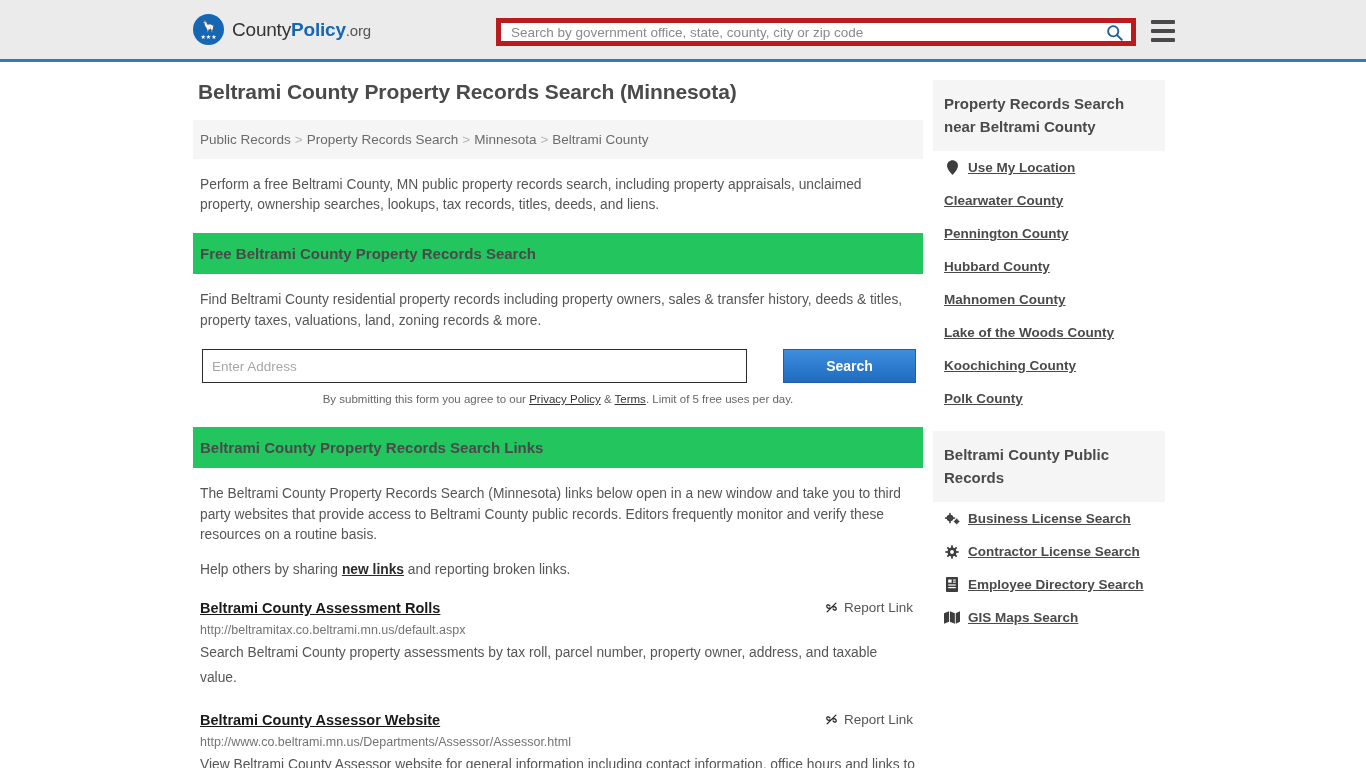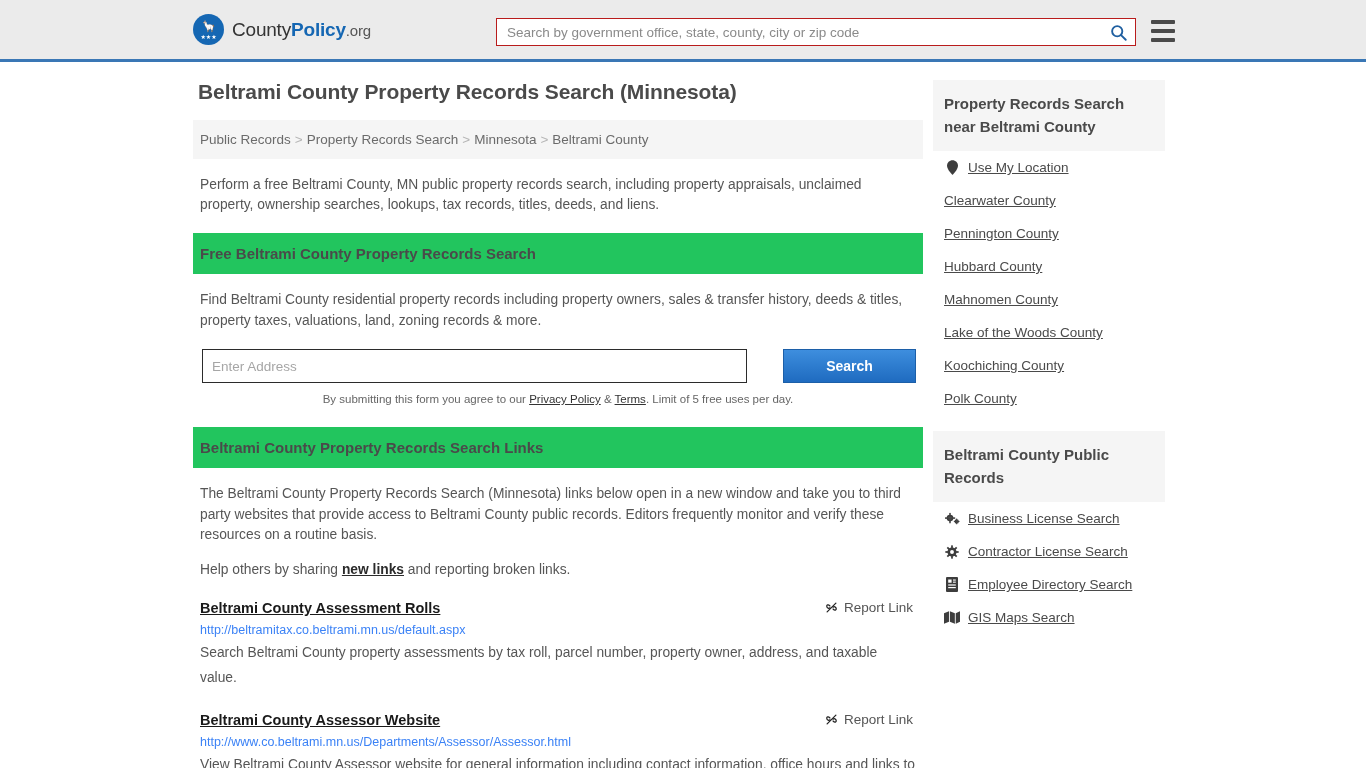--- a/index.html
+++ b/index.html
@@ -62,21 +62,21 @@
     white-space: nowrap;
   }
   .logo-text .bold { color: #1567b3; font-weight: bold; }
   .logo-text .org { font-size: 15px; color: #555; }
 
   .search-area {
     position: absolute;
     left: 496px; top: 18px;
     width: 640px; height: 28px;
     background: #ffffff;
-    border: 1px solid #b91c1c;
+    border: 5px solid #b91c1c;
     display: flex;
     align-items: center;
   }
   .search-input {
     flex: 1;
     border: none;
     outline: none;
     background: transparent;
     font-family: "Liberation Sans", sans-serif;
     font-size: 13.5px;
@@ -226,21 +226,21 @@
     align-items: center;
     gap: 5px;
     font-size: 13.5px;
     color: #555;
     cursor: pointer;
     white-space: nowrap;
     padding-right: 3px;
   }
   .result-url {
     font-size: 12.5px;
-    color: #3b82f6;
+    color: #737373;
     margin-top: 7px;
     word-break: break-all;
   }
   .result-desc {
     font-size: 13.8px;
     line-height: 25px;
     color: #565656;
     margin-top: 3px;
   }
 
@@ -257,20 +257,21 @@
   .side-item {
     display: flex;
     align-items: center;
     gap: 8px;
     padding: 9px 11px 9px 11px;
     font-size: 13.5px;
   }
   .side-item a {
     color: #4a4a4a;
     text-decoration: underline;
+    font-weight: bold;
   }
   .side-ico {
     width: 16px;
     display: flex;
     align-items: center;
     justify-content: center;
     flex: 0 0 16px;
     color: #3d3d3d;
   }
   .side-block { margin-bottom: 16px; }

